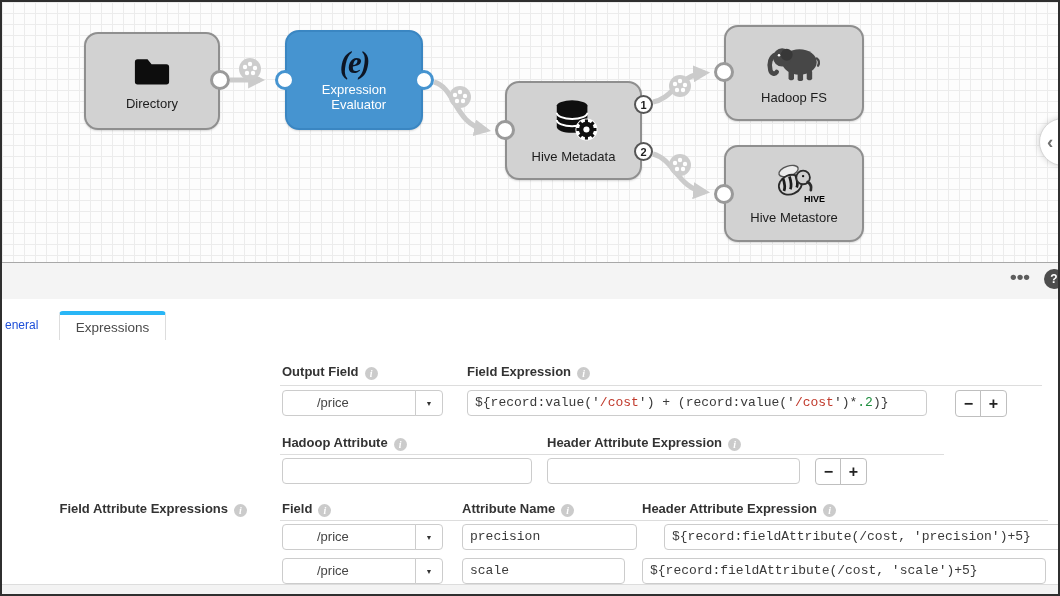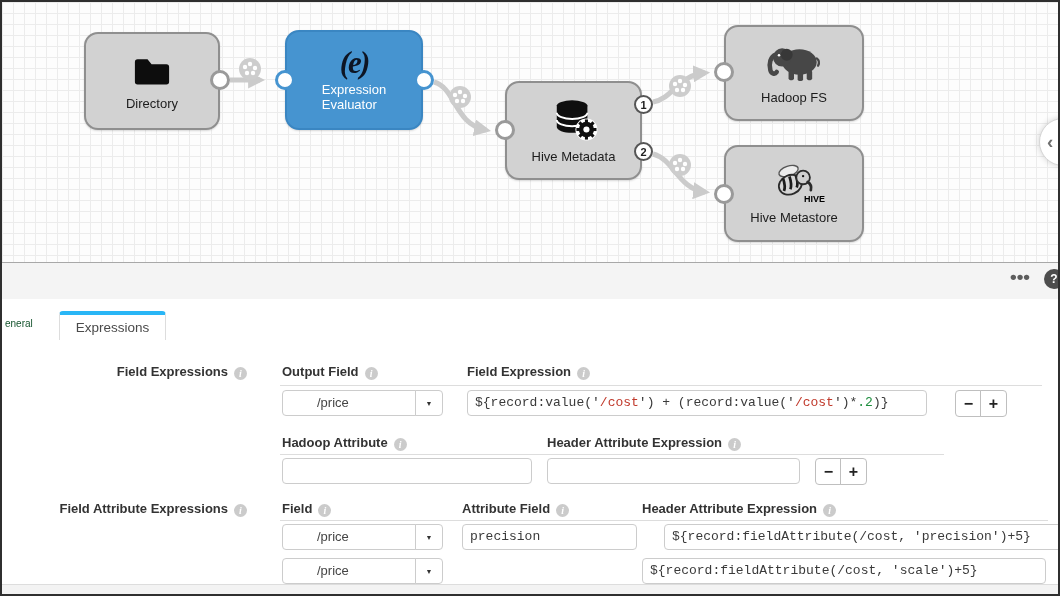--- a/index.html
+++ b/index.html
@@ -18,21 +18,21 @@
     border-bottom:1px solid #a8a8a8;
   }
   .links{position:absolute;left:0;top:0;}
   .node{
     position:absolute;border-radius:14px;display:flex;flex-direction:column;
     align-items:center;justify-content:center;gap:4px;box-sizing:border-box;
     box-shadow:0 1px 2px rgba(0,0,0,.15);
   }
   .node.gray{background:#d2d2d2;border:2px solid #8f8f8f;}
   .node.blue{background:#4694d0;border:2px solid #3a86c2;}
-  .node-label{font-size:13px;line-height:15px;color:#1c1c1c;text-align:left;}
+  .node-label{font-size:13px;line-height:15px;color:#1c1c1c;text-align:right;}
   .node.blue .node-label{color:#fff;}
   .ee-logo{font-family:"Liberation Serif",serif;font-style:italic;font-weight:bold;
     font-size:31px;color:#0d1524;letter-spacing:-2px;line-height:30px;}
   .port{position:absolute;width:20px;height:20px;border-radius:50%;
     background:#fff;border:3px solid #9a9a9a;box-sizing:border-box;}
   .port.blue{border-color:#4694d0;}
   .nport{position:absolute;width:19px;height:19px;border-radius:50%;background:#fff;
     border:2px solid #555;box-sizing:border-box;font-size:11px;font-weight:bold;
     color:#222;display:flex;align-items:center;justify-content:center;}
   .panel-toggle{position:absolute;left:1037px;top:116px;width:46px;height:46px;
@@ -42,21 +42,21 @@
   
   .toolbar{position:absolute;left:0;top:261px;width:1056px;height:36px;
     background:#f4f4f4;border-bottom:1px solid #e2e2e2;}
   .more-btn{position:absolute;left:1008px;top:3px;font-size:19px;font-weight:bold;
     color:#5d5d5d;letter-spacing:0px;cursor:default;}
   .help-btn{position:absolute;left:1042px;top:6px;width:20px;height:20px;border-radius:50%;
     background:#4d4d4d;color:#fff;font-size:12px;font-weight:bold;
     display:flex;align-items:center;justify-content:center;}
   
   .tabs{position:absolute;left:0;top:297px;width:1056px;height:44px;background:#fff;}
-  .tab-inactive{position:absolute;left:3px;top:19px;font-size:10px;color:#14532d;}
+  .tab-inactive{position:absolute;left:3px;top:19px;font-size:12px;color:#1d4ed8;}
   .tab-active{position:absolute;left:57px;top:12px;width:107px;height:29px;
     background:#fff;border:1px solid #ddd;border-bottom:none;
     border-top:4px solid #29b6f6;border-radius:4px 4px 0 0;
     display:flex;align-items:center;justify-content:center;
     font-size:13.5px;color:#4a4a4a;box-sizing:border-box;}
   
   .form{position:absolute;left:0;top:341px;width:1056px;height:251px;background:#fff;
     font-size:13px;}
   .lbl{position:absolute;font-weight:bold;color:#333;white-space:nowrap;}
   .sec-title{position:absolute;width:245px;text-align:right;font-weight:bold;color:#333;}
@@ -238,23 +238,20 @@
 
   <div class="tabs">
     <div class="tab-inactive">eneral</div>
     <div class="tab-active">
       <span>Expressions</span>
     </div>
   </div>
 
   <div class="form">
 
-    <div class="sec-title" style="left:0;top:21px">
-      <span>Field Expressions</span><span class="info">i</span>
-    </div>
     <div class="lbl" style="left:280px;top:21px">
       <span>Output Field</span><span class="info">i</span>
     </div>
     <div class="lbl" style="left:465px;top:21px">
       <span>Field Expression</span><span class="info">i</span>
     </div>
     <div class="hr" style="left:278px;top:42px;width:762px"></div>
 
     <div class="inp sel-val" style="left:280px;top:47px;width:135px">/price</div>
     <div class="sel-caret" style="left:414px;top:47px">
@@ -277,35 +274,36 @@
     <div class="btn first" style="left:813px;top:115px">−</div>
     <div class="btn last" style="left:839px;top:115px">+</div>
 
     <div class="sec-title" style="left:0;top:158px">
       <span>Field Attribute Expressions</span><span class="info">i</span>
     </div>
     <div class="lbl" style="left:280px;top:158px">
       <span>Field</span><span class="info">i</span>
     </div>
     <div class="lbl" style="left:460px;top:158px">
-      <span>Attribute Field</span><span class="info">i</span>
+      <span>Attribute Name</span><span class="info">i</span>
     </div>
     <div class="lbl" style="left:640px;top:158px">
       <span>Header Attribute Expression</span><span class="info">i</span>
     </div>
     <div class="hr" style="left:278px;top:177px;width:768px"></div>
 
     <div class="inp sel-val" style="left:280px;top:181px;width:135px">/price</div>
     <div class="sel-caret" style="left:414px;top:181px">
         <span>▼</span>
       </div>
     <div class="inp mono" style="left:460px;top:181px;width:175px">precision</div>
     <div class="inp mono" style="left:662px;top:181px;width:406px">${record:fieldAttribute(/cost, 'precision')+5}</div>
 
     <div class="inp sel-val" style="left:280px;top:215px;width:135px">/price</div>
     <div class="sel-caret" style="left:414px;top:215px">
         <span>▼</span>
       </div>
+    <div class="inp mono" style="left:460px;top:215px;width:163px">scale</div>
     <div class="inp mono" style="left:640px;top:215px;width:404px">${record:fieldAttribute(/cost, 'scale')+5}</div>
   </div>
 
   <div class="footer-strip"></div>
 </div>
 
 </body></html>

